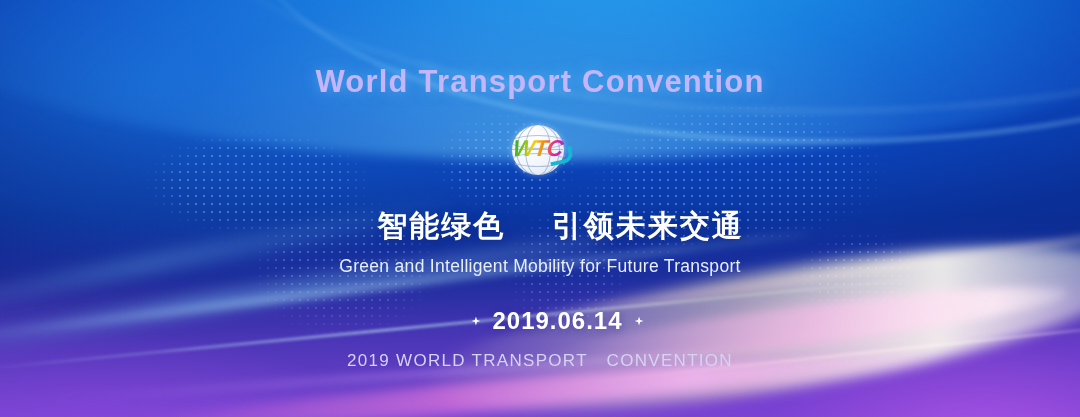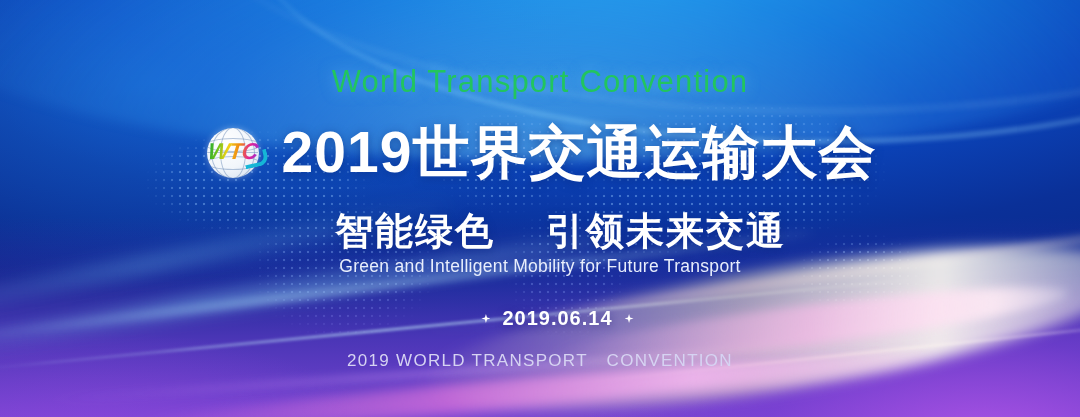--- a/index.html
+++ b/index.html
@@ -160,22 +160,22 @@
     height: 100%;
     text-align: center;
   }
 
   .eyebrow {
     position: absolute;
     top: 64px;
     left: 0; right: 0;
     font-size: 31px;
     letter-spacing: 1.2px;
-    color: #22c55e;
-    font-weight: 400;
+    color: #c4b5fd;
+    font-weight: 700;
     text-shadow: 0 0 14px rgba(120,200,255,0.55);
   }
 
   .title-row {
     position: absolute;
     top: 124px;
     left: 0; right: 0;
     display: flex;
     align-items: center;
     justify-content: center;
@@ -242,21 +242,21 @@
     letter-spacing: 1px;
     line-height: 1;
     white-space: nowrap;
     text-shadow: 0 2px 10px rgba(8,40,120,0.5);
   }
 
   .cn-tagline {
     position: absolute;
     top: 206px;
     left: 0; right: 0;
-    font-size: 38px;
+    font-size: 30px;
     font-weight: bold;
     color: #ffffff;
     letter-spacing: 2px;
     text-shadow: 0 2px 9px rgba(10,40,120,0.45);
     margin-left: 41px;
   }
   .cn-tagline .gap { display: inline-block; width: 26px; }
 
   .en-tagline {
     position: absolute;
@@ -265,21 +265,21 @@
     font-size: 17.5px;
     font-weight: normal;
     color: #e8eefc;
     letter-spacing: 0.3px;
   }
 
   .date-row {
     position: absolute;
     top: 307px;
     left: 0; right: 0;
-    font-size: 20px;
+    font-size: 24px;
     font-weight: bold;
     color: #ffffff;
     letter-spacing: 1px;
     display: flex;
     align-items: center;
     justify-content: center;
     gap: 12px;
     text-shadow: 0 2px 9px rgba(20,20,110,0.4);
     margin-left: 35px;
   }
@@ -344,21 +344,20 @@
           <span class="meridian m1"></span>
           <span class="meridian m2"></span>
           <span class="parallel p1"></span>
           <span class="parallel p2"></span>
           <span class="parallel p3"></span>
         </div>
         <div class="wtc-text">WTC</div>
         <div class="logo-swoosh"></div>
       </div>
 
-      <div class="main-title">2019世界交通运输大会</div>
     </div>
 
     <div class="cn-tagline">
       <span>智能绿色</span>
       <span class="gap"></span>
       <span>引领未来交通</span>
     </div>
 
     <div class="en-tagline">Green and Intelligent Mobility for Future Transport</div>
 

